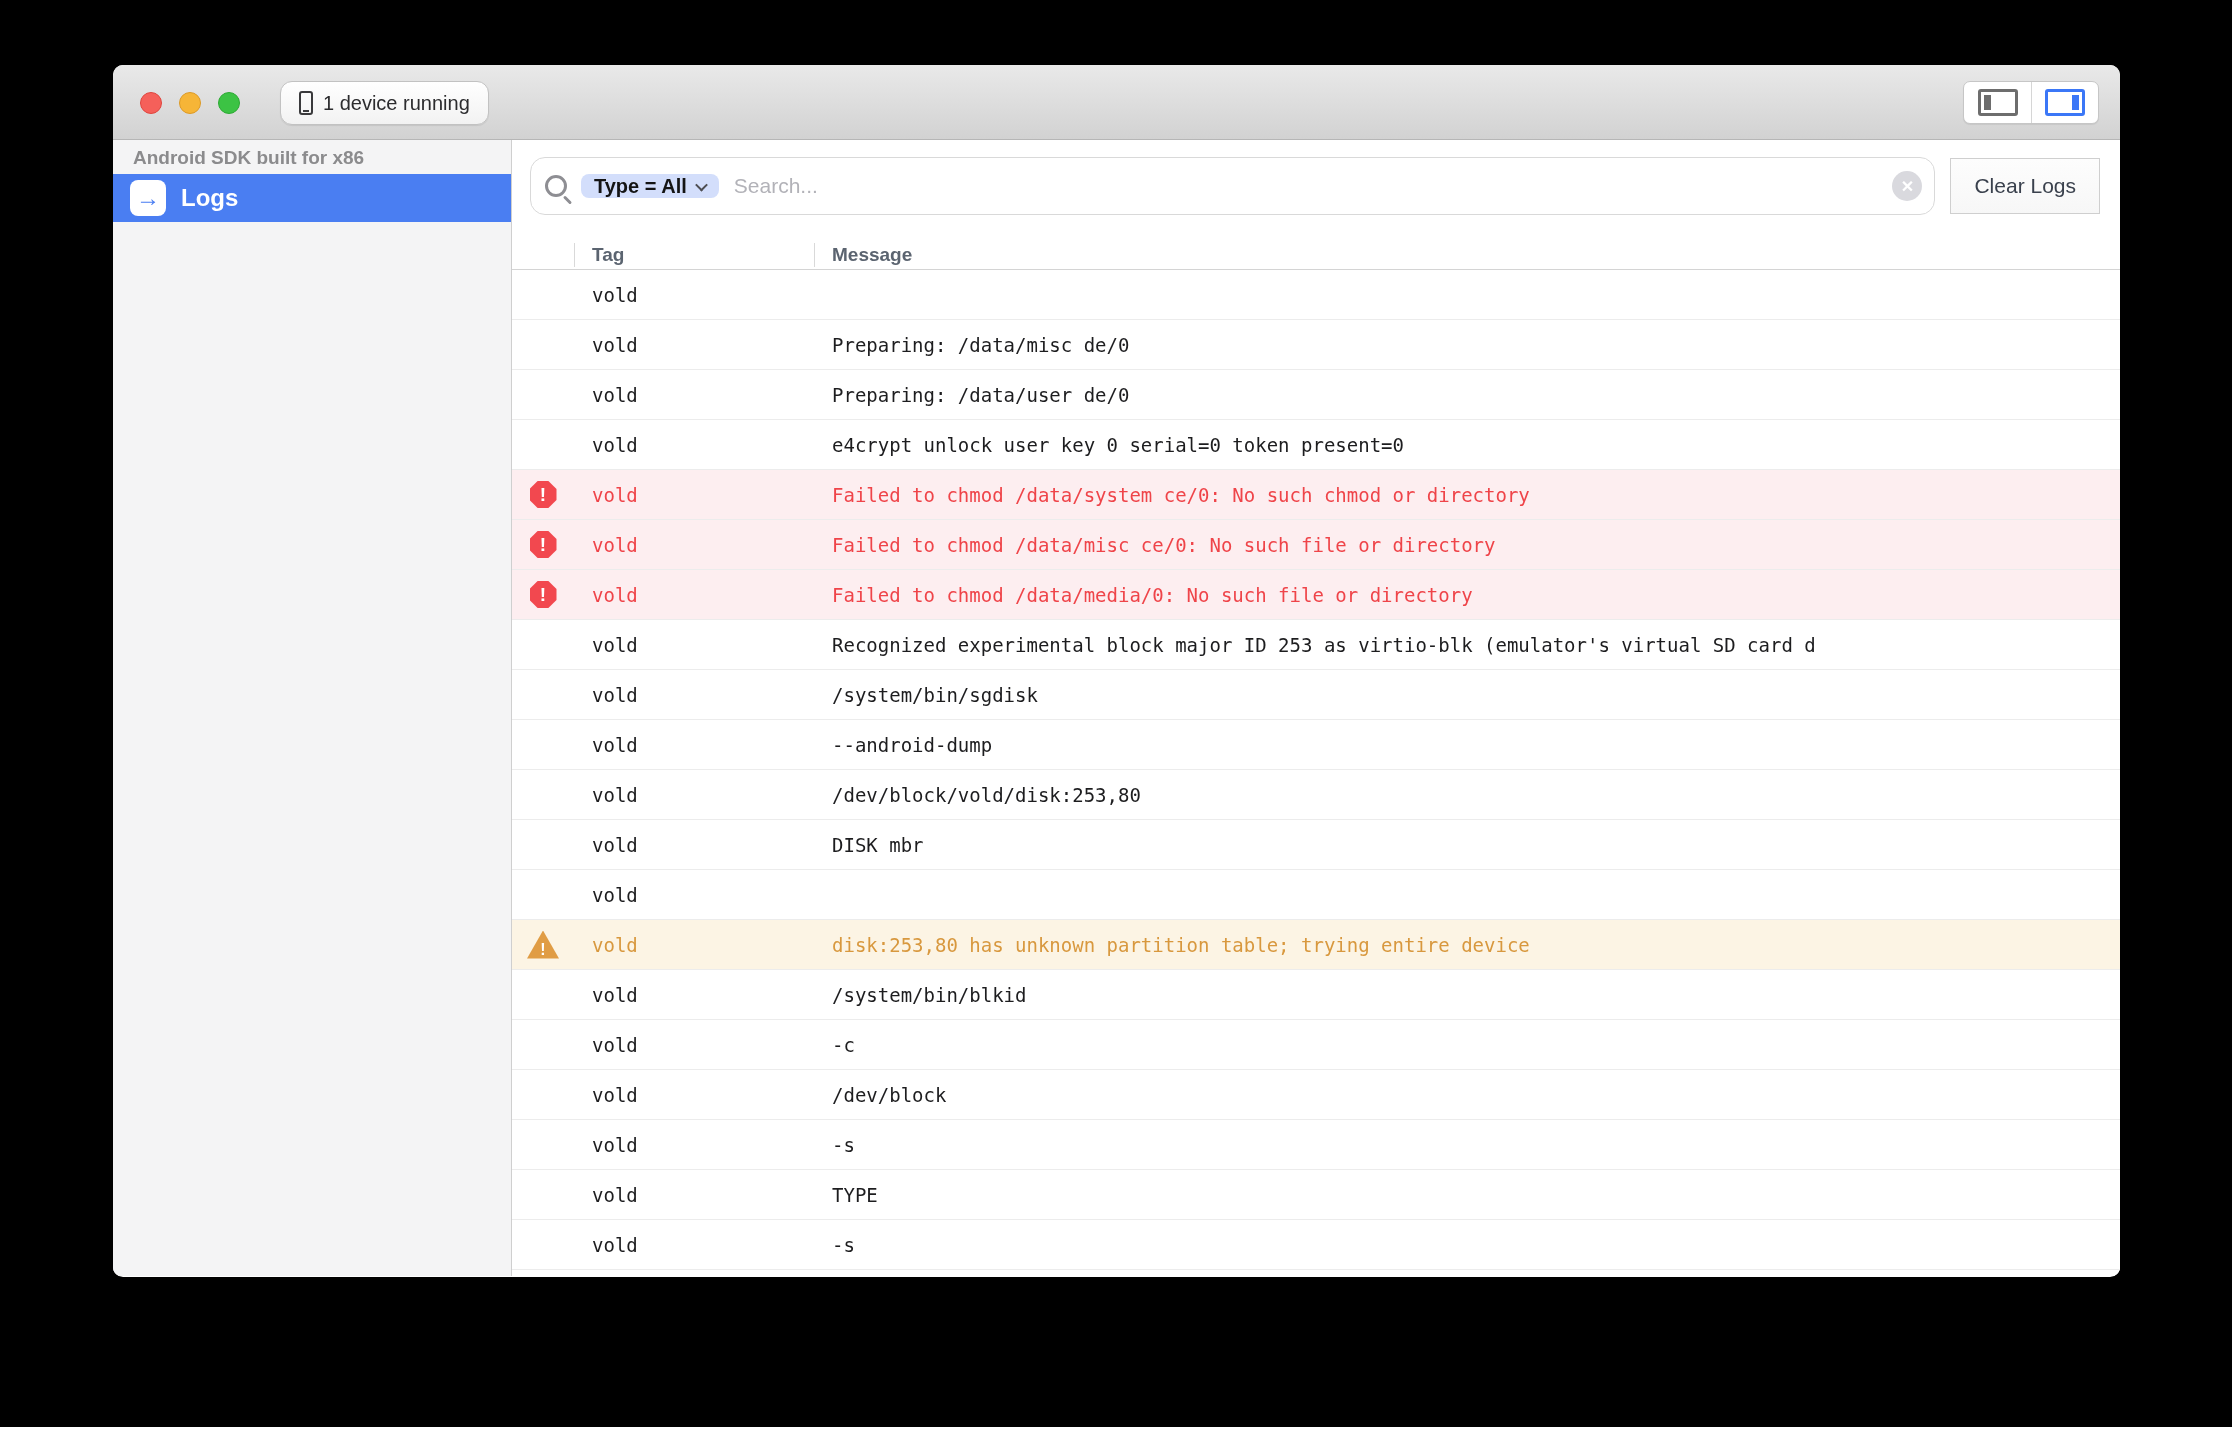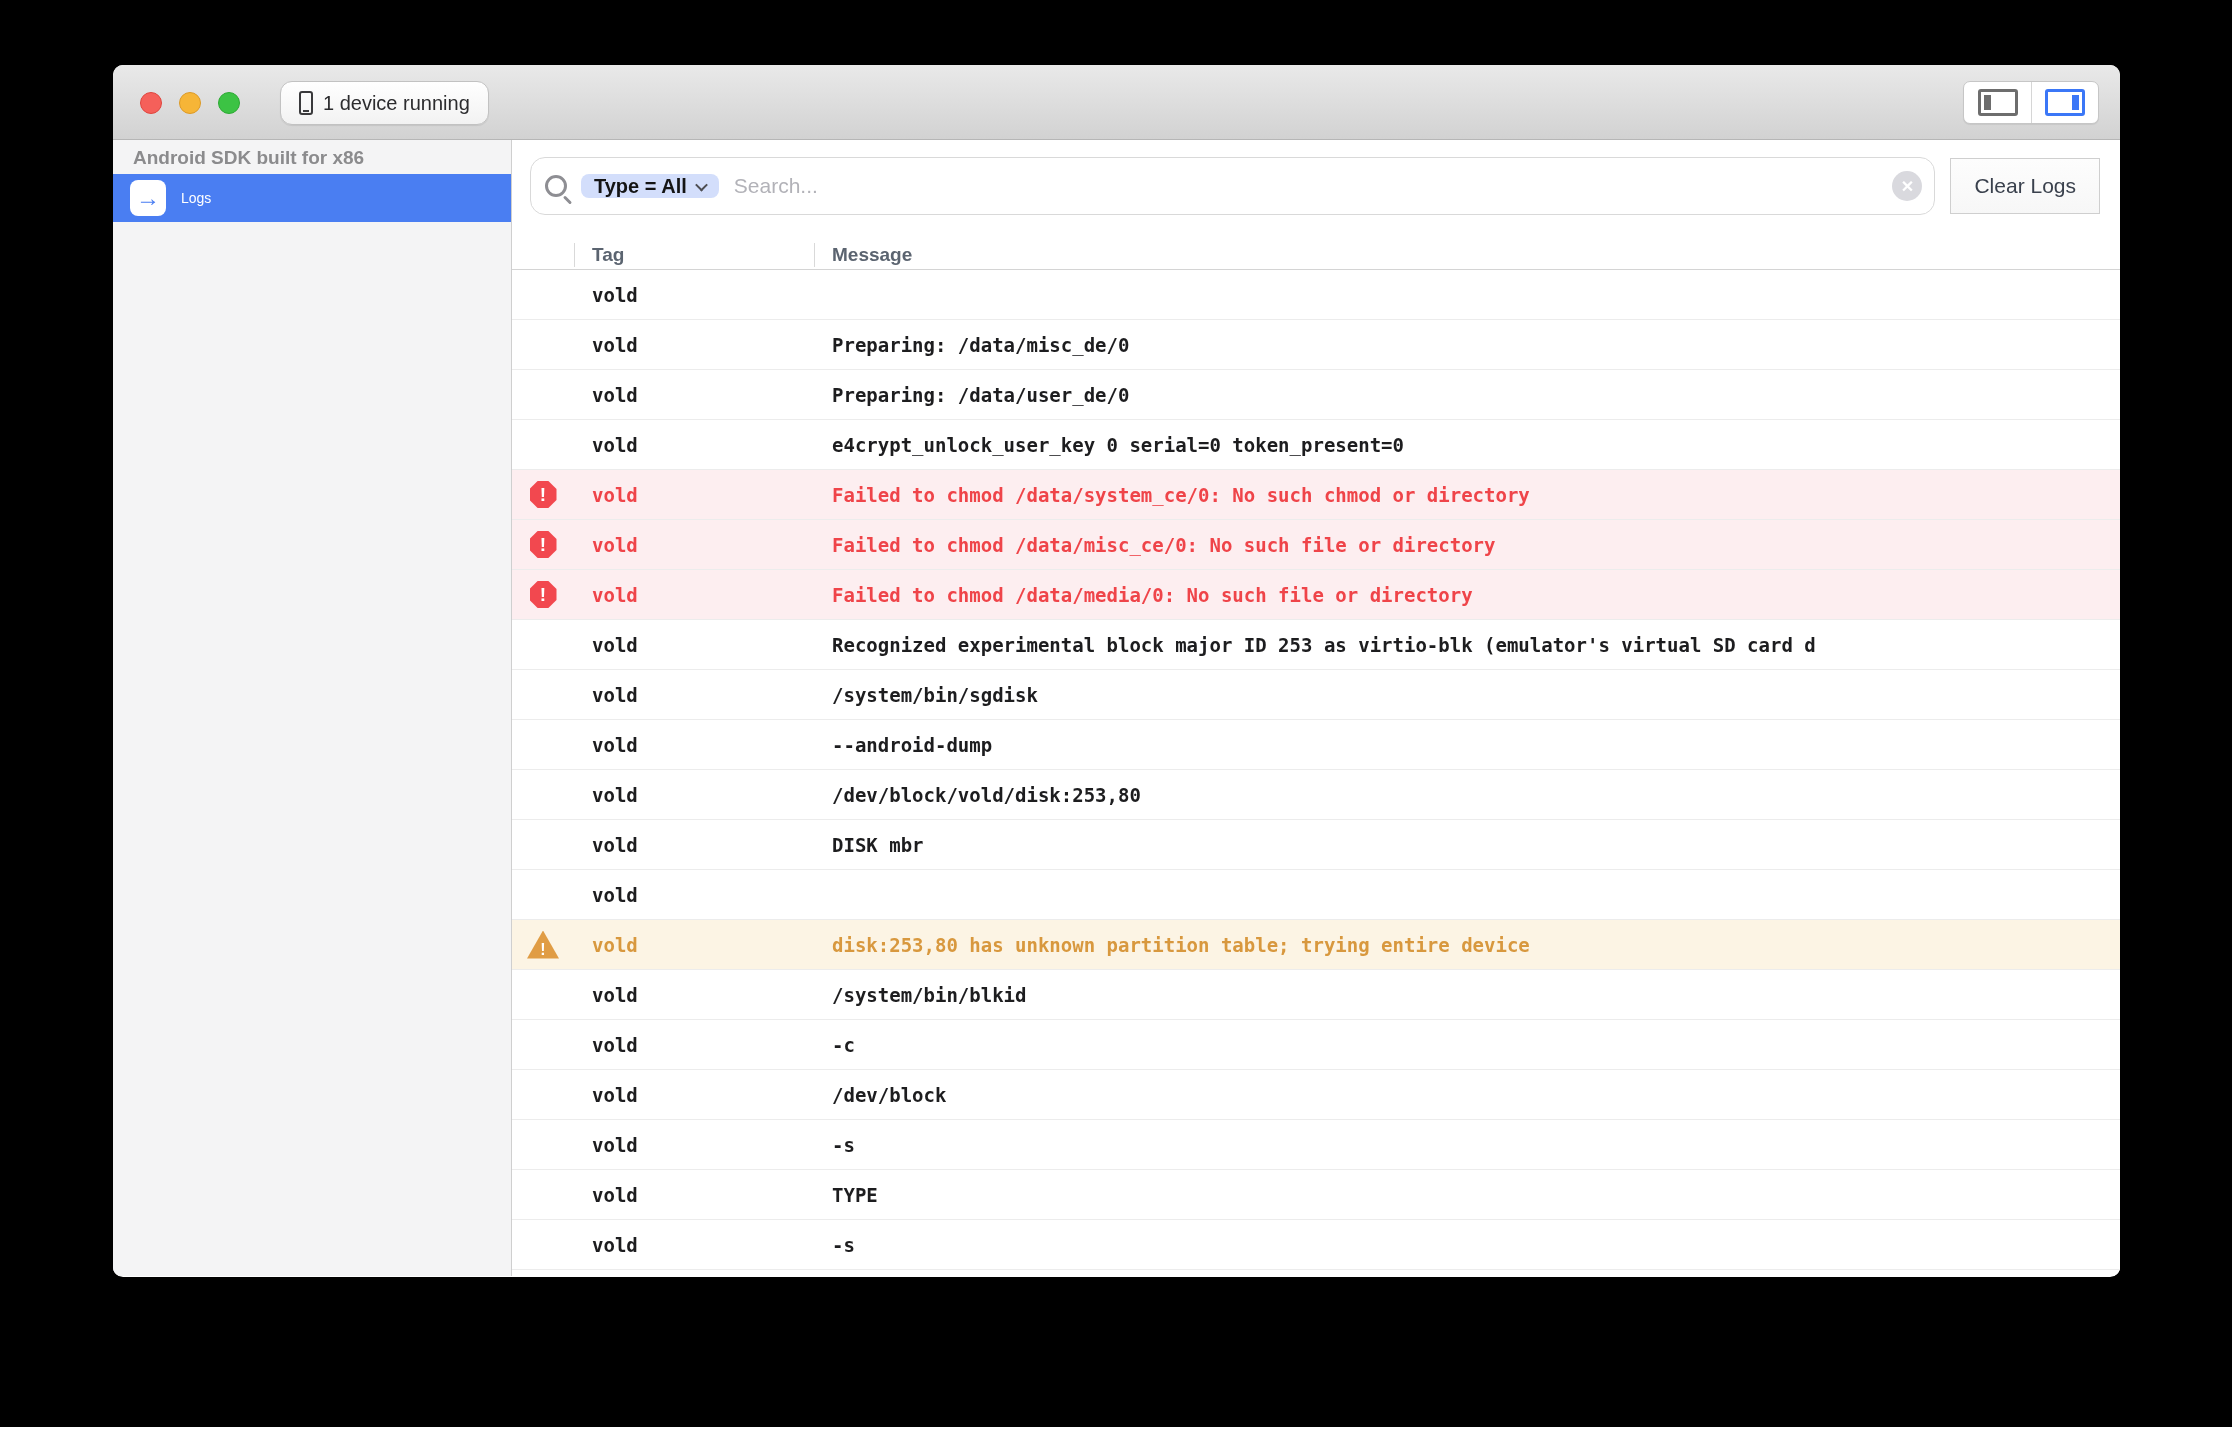--- a/index.html
+++ b/index.html
@@ -47,21 +47,21 @@
   
   .content { display:flex; height:1136px; }
 
   .sidebar { width:399px; background:#f4f4f5; border-right:1px solid #cfcfcf; flex:none; }
   .sidebar-header { padding:7px 0 5px 20px; font-size:19px; font-weight:bold; color:#8b8b8d; }
   .sidebar-item { height:48px; display:flex; align-items:center; padding-left:17px;
                   background:#4a7ef2; }
   .logs-ic { width:36px; height:36px; background:#fff; border-radius:8px;
              display:flex; align-items:center; justify-content:center;
              color:#4a7ef2; font-size:24px; font-weight:bold; }
-  .sidebar-item .label { color:#fff; font-size:14px; font-weight:normal; margin-left:15px; }
+  .sidebar-item .label { color:#fff; font-size:24px; font-weight:bold; margin-left:15px; }
 
   .main { flex:1; background:#fff; display:flex; flex-direction:column; min-width:0; }
 
   
   .toolbar { height:92px; display:flex; align-items:center; padding:0 20px 0 18px; flex:none; }
   .searchfield { flex:1; height:58px; border:1px solid #d9d9d9; border-radius:15px;
                  display:flex; align-items:center; padding:0 12px 0 14px; background:#fff; min-width:0; }
   .mag { width:22px; height:22px; border:3px solid #8e8e93; border-radius:50%;
          position:relative; flex:none; }
   .mag::after { content:""; position:absolute; width:3px; height:10px; background:#8e8e93;
@@ -89,21 +89,21 @@
                   padding-left:18px;margin-top:8px; }
   .thead .hcell::before { content:""; position:absolute; left:0; top:7px; height:24px;
                           width:1px; background:#d9d9d9; }
 
   .tbody { flex:1; overflow:hidden; }
   .row { height:50px; align-items:center; border-bottom:1px solid #ececec;
          font-family:"DejaVu Sans Mono", monospace; font-size:19px; color:#1d1d1f;
          background:#fff; }
   .cell { white-space:nowrap; overflow:hidden; }
   .icon-cell { display:flex; align-items:center; justify-content:center; height:100%; }
-  .tag-cell, .msg-cell { padding-left:18px;font-weight:bold; }
+  .tag-cell, .msg-cell { padding-left:18px; }
 
   .row.error   { background:#fdeef0; color:#ef4449; }
   .row.warning { background:#fcf4e4; color:#d8983e; }
 
   .err-badge { width:27px; height:27px; background:#f2484f; color:#fff;
                clip-path:polygon(30% 0,70% 0,100% 30%,100% 70%,70% 100%,30% 100%,0 70%,0 30%);
                display:flex; align-items:center; justify-content:center;
                font-family:"Liberation Sans", sans-serif; font-size:19px; font-weight:bold; }
   .warn-badge { width:32px; height:28px; background:#e09c44; color:#fff;
                 clip-path:polygon(50% 0,100% 100%,0 100%);

